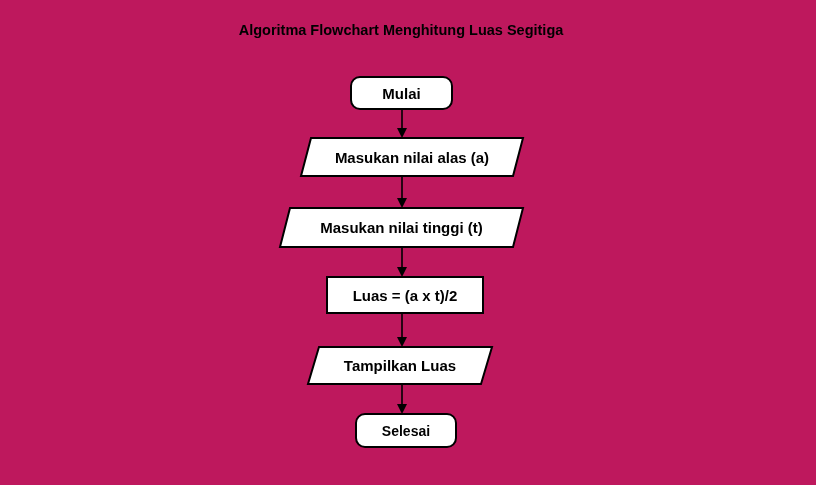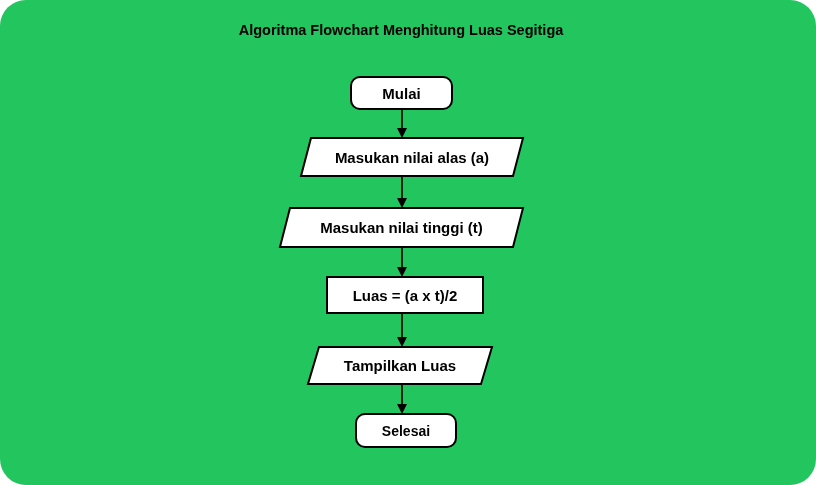--- a/index.html
+++ b/index.html
@@ -5,23 +5,22 @@
   html, body {
     margin: 0;
     padding: 0;
     background: #ffffff;
     font-family: "Liberation Sans", sans-serif;
   }
   .page {
     position: relative;
     width: 816px;
     height: 485px;
-    background: #22c55e;
+    background: #be185d;
     overflow: hidden;
-    border-radius: 26px;
   }
   svg { display: block; }
   .shape {
     fill: #ffffff;
     stroke: #000000;
     stroke-width: 2;
   }
   .arrow-line {
     stroke: #000000;
     stroke-width: 1.6;

